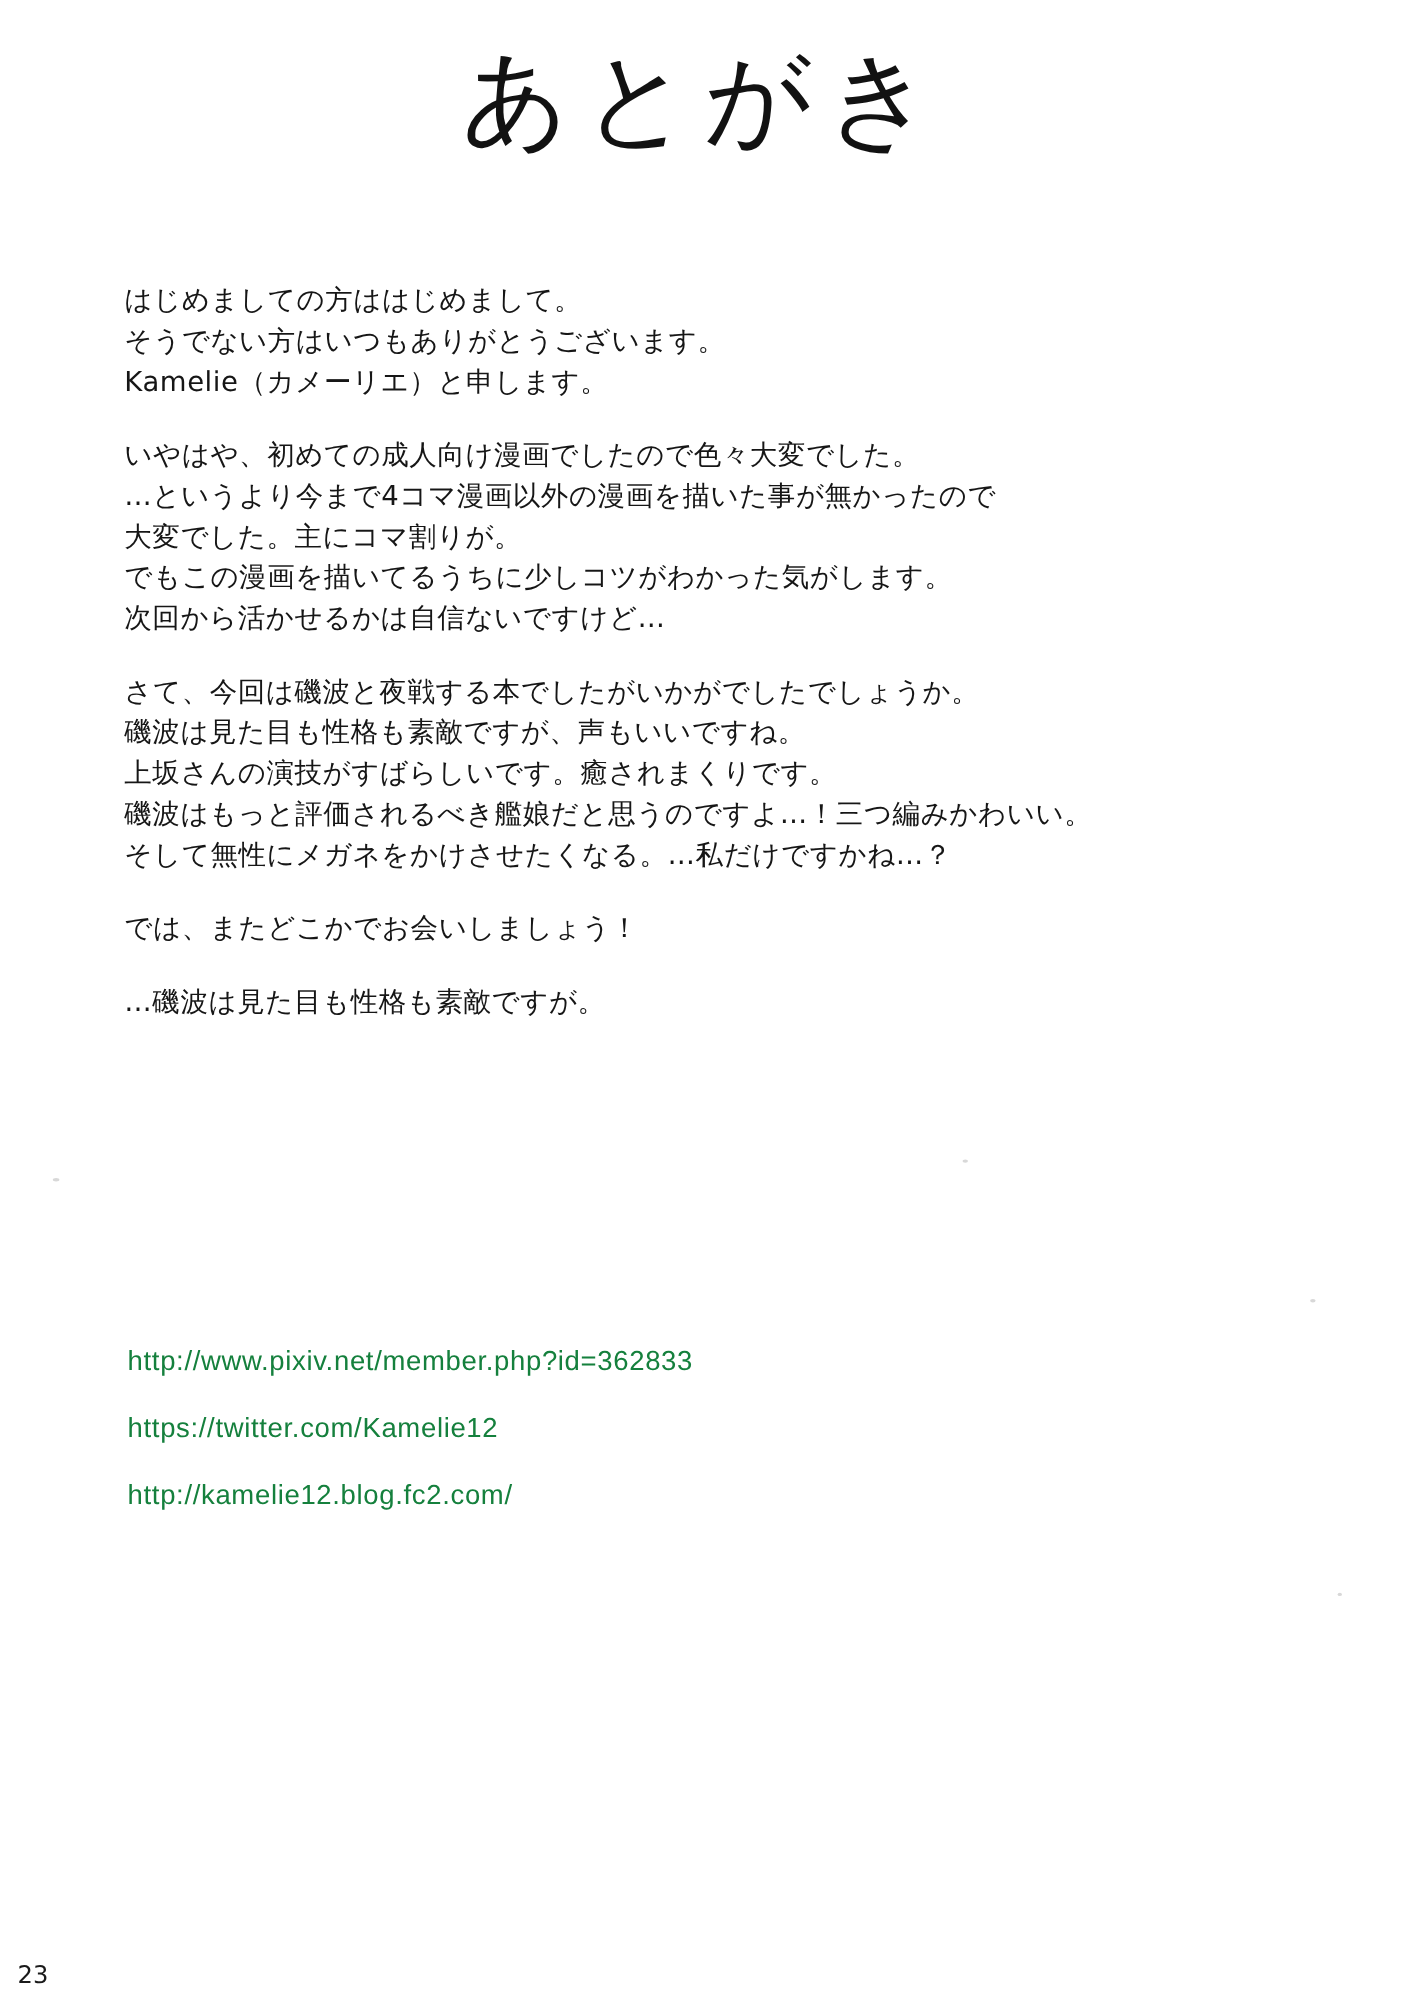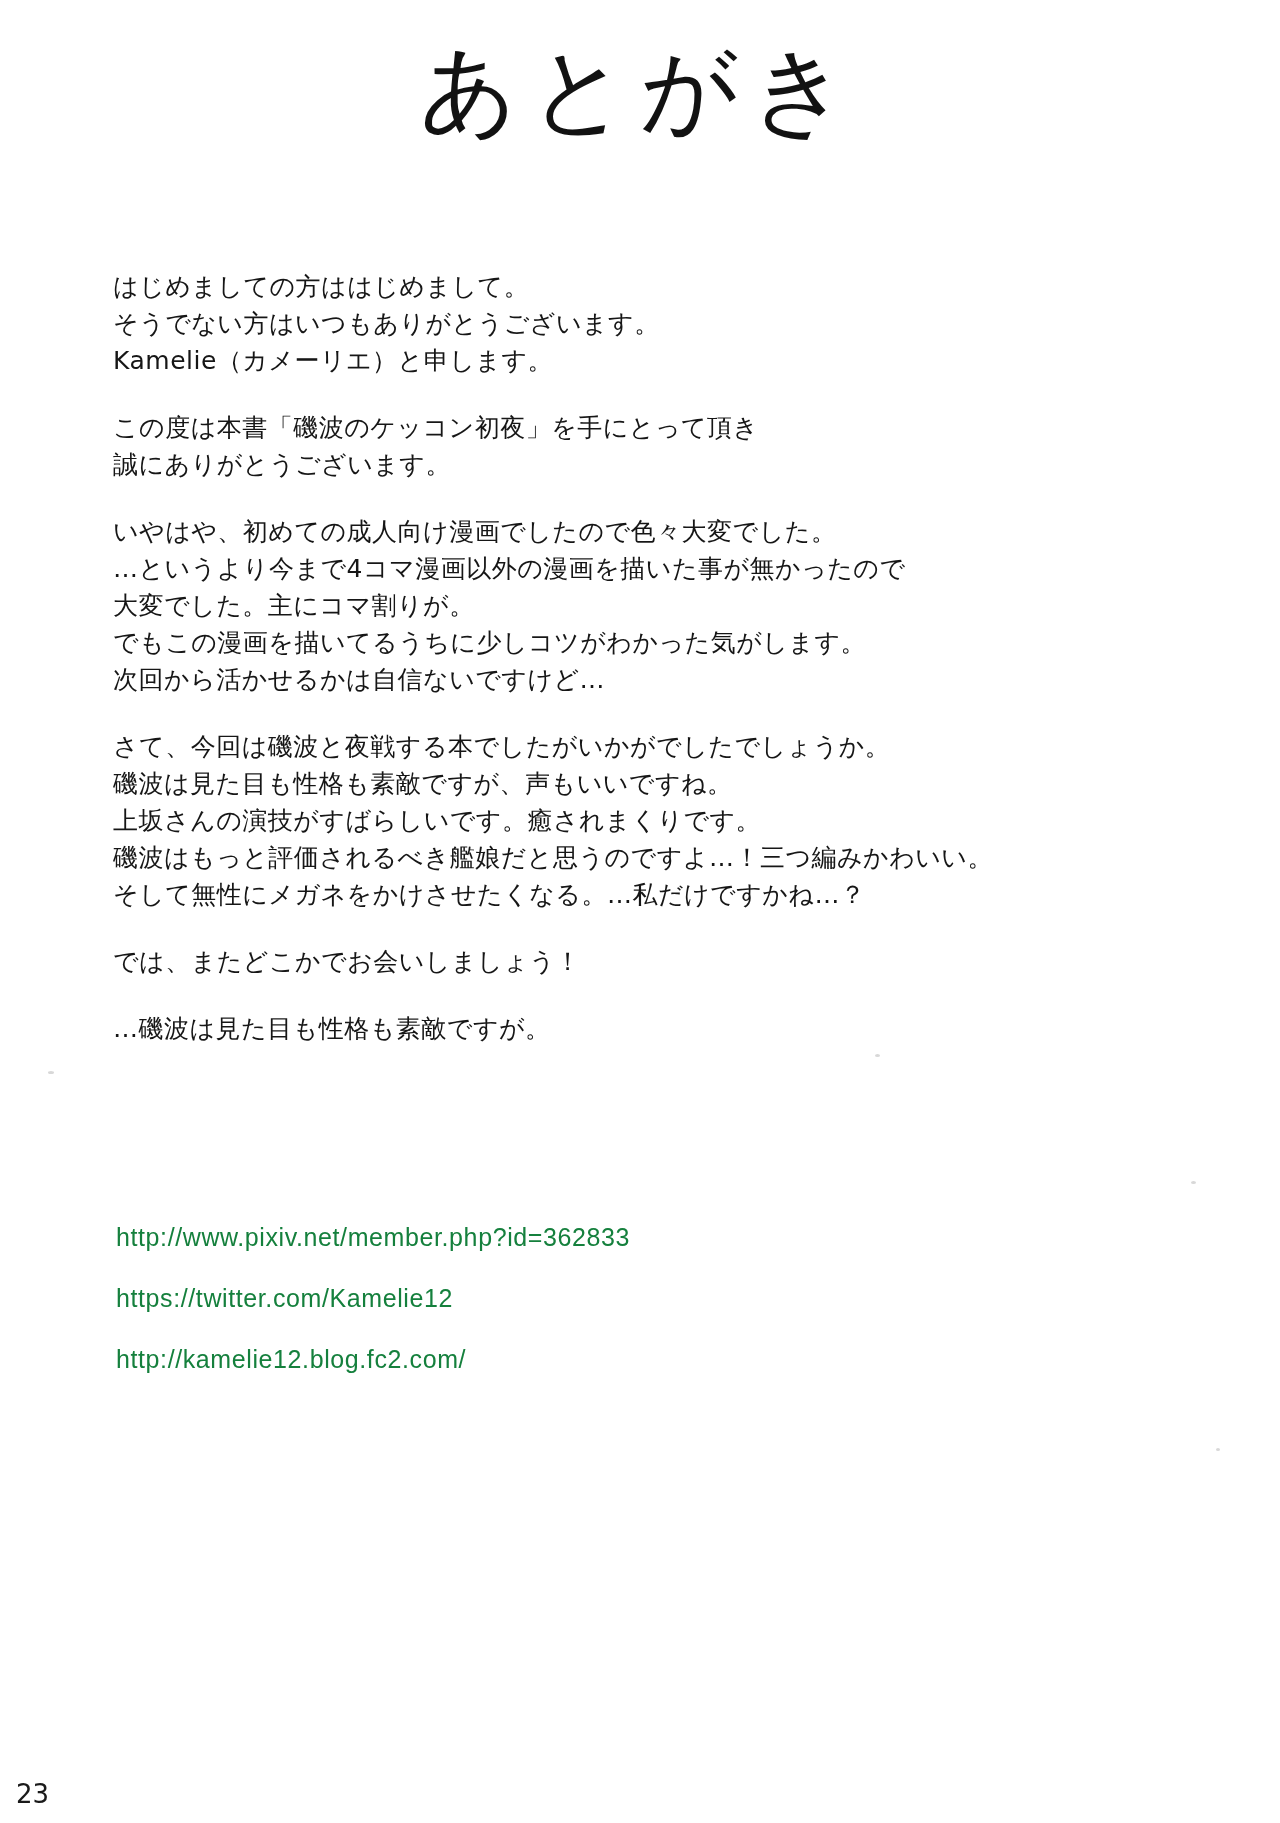--- a/index.html
+++ b/index.html
@@ -31,21 +31,21 @@
     font-size: 96px;
     font-weight: 400;
     letter-spacing: 12px;
     color: #121212;
     line-height: 1.1;
     white-space: nowrap;
   }
   .body-block {
     position: absolute;
     left: 113px;
-    top: 268px;
+    top: 254px;
     width: 1000px;
   }
   .para {
     font-family: "DejaVu Sans", sans-serif;
     font-size: 25px;
     line-height: 37px;
     color: #161616;
     margin: 0 0 30px 0;
     letter-spacing: 0.5px;
     white-space: pre-wrap;
@@ -67,21 +67,21 @@
     letter-spacing: 0.6px;
     white-space: nowrap;
   }
   .link-line:last-child { margin-bottom: 0; }
 
   .page-number {
     position: absolute;
     left: 16px;
     bottom: 14px;
     font-family: "DejaVu Sans", sans-serif;
-    font-size: 26px;
+    font-size: 22px;
     color: #1a1a1a;
   }
   .speck {
     position: absolute;
     background: #d8d8d8;
     border-radius: 50%;
   }
   .speck.s1 { left: 48px; top: 1071px; width: 6px; height: 3px; }
   .speck.s2 { left: 875px; top: 1054px; width: 5px; height: 3px; }
   .speck.s3 { left: 1191px; top: 1181px; width: 5px; height: 3px; }
@@ -91,22 +91,20 @@
 <body>
 
 <div class="page">
 
   <div class="title">あとがき</div>
 
   <div class="body-block">
     <p class="para">はじめましての方ははじめまして。
 そうでない方はいつもありがとうございます。
 Kamelie（カメーリエ）と申します。</p>
-    <p class="para">この度は本書「磯波のケッコン初夜」を手にとって頂き
-誠にありがとうございます。</p>
     <p class="para">いやはや、初めての成人向け漫画でしたので色々大変でした。
 …というより今まで4コマ漫画以外の漫画を描いた事が無かったので
 大変でした。主にコマ割りが。
 でもこの漫画を描いてるうちに少しコツがわかった気がします。
 次回から活かせるかは自信ないですけど…</p>
     <p class="para">さて、今回は磯波と夜戦する本でしたがいかがでしたでしょうか。
 磯波は見た目も性格も素敵ですが、声もいいですね。
 上坂さんの演技がすばらしいです。癒されまくりです。
 磯波はもっと評価されるべき艦娘だと思うのですよ…！三つ編みかわいい。
 そして無性にメガネをかけさせたくなる。…私だけですかね…？</p>

